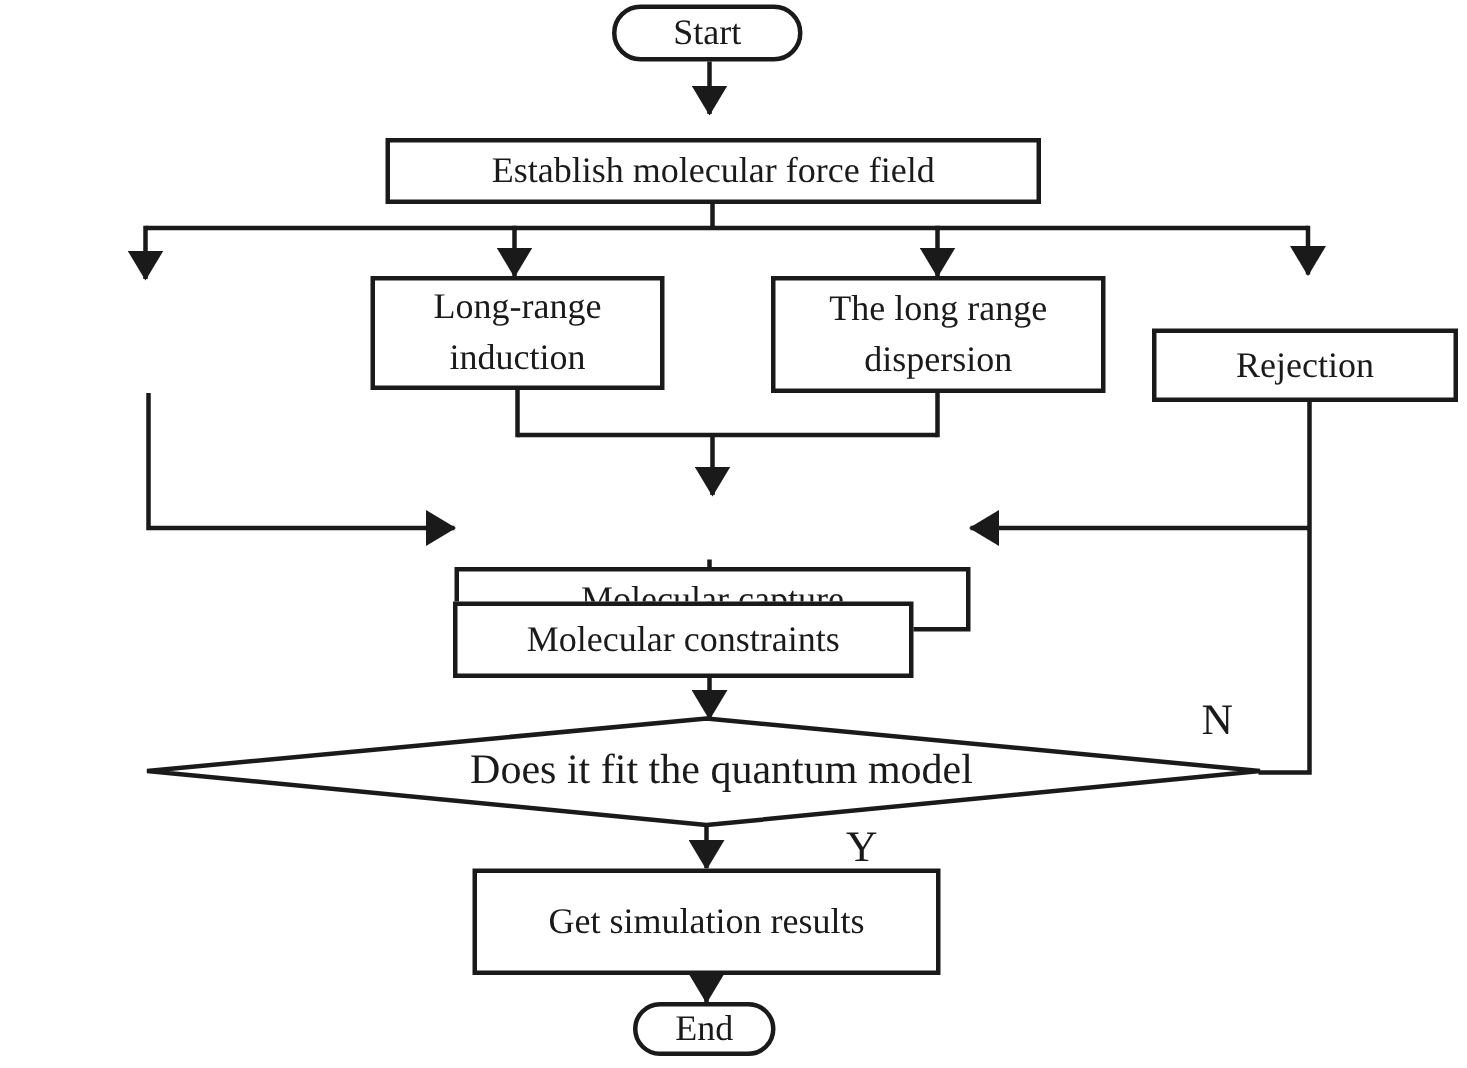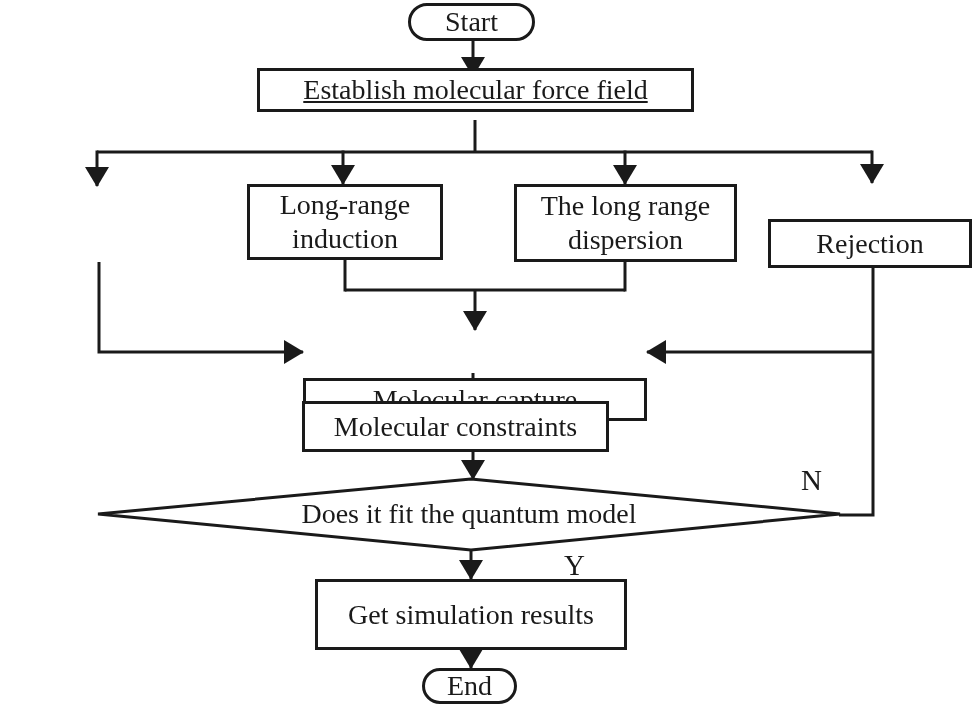--- a/index.html
+++ b/index.html
@@ -16,41 +16,41 @@
 
   .node {
     position: absolute;
     box-sizing: border-box;
     border: 3px solid #1a1a1a;
     background: #ffffff;
     display: flex;
     align-items: center;
     justify-content: center;
     text-align: center;
-    font-size: 28px;
+    font-size: 24px;
     line-height: 34px;
     color: #1a1a1a;
     z-index: 2;
   }
   .terminator { border-radius: 22px; }
 
   .node-start        { left: 408px; top: 3px;   width: 127px; height: 38px; border-radius: 19px; }
-  .node-establish    { left: 257px; top: 68px;  width: 437px; height: 44px; text-decoration: underline; }
+  .node-establish    { left: 257px; top: 92px;  width: 437px; height: 44px; }
   .node-electrostatic{ left: 3px;   top: 186px; width: 193px; height: 76px; }
   .node-induction    { left: 247px; top: 184px; width: 196px; height: 76px; text-align: center; }
   .node-dispersion   { left: 514px; top: 184px; width: 223px; height: 78px; align-items: center; }
   .node-rejection    { left: 768px; top: 183px; width: 204px; height: 49px; margin-top: 36px; }
   .node-capture      { left: 303px; top: 330px; width: 344px; height: 43px; margin-top: 48px; }
   .node-constraints  { left: 302px; top: 401px; width: 307px; height: 51px; }
   .node-results      { left: 315px; top: 579px; width: 312px; height: 71px; }
   .node-end          { left: 422px; top: 668px; width: 95px;  height: 36px; border-radius: 18px; text-align: right; }
 
   .decision-label {
     position: absolute;
-    left: 98px; top: 497px; width: 742px;
+    left: 110px; top: 497px; width: 742px;
     text-align: center;
     font-size: 28px; line-height: 34px;
     z-index: 3;
   }
   .branch-label {
     position: absolute;
     font-size: 29px; line-height: 29px;
     z-index: 3;
   }
   .branch-label-n { left: 801px; top: 466px; }

